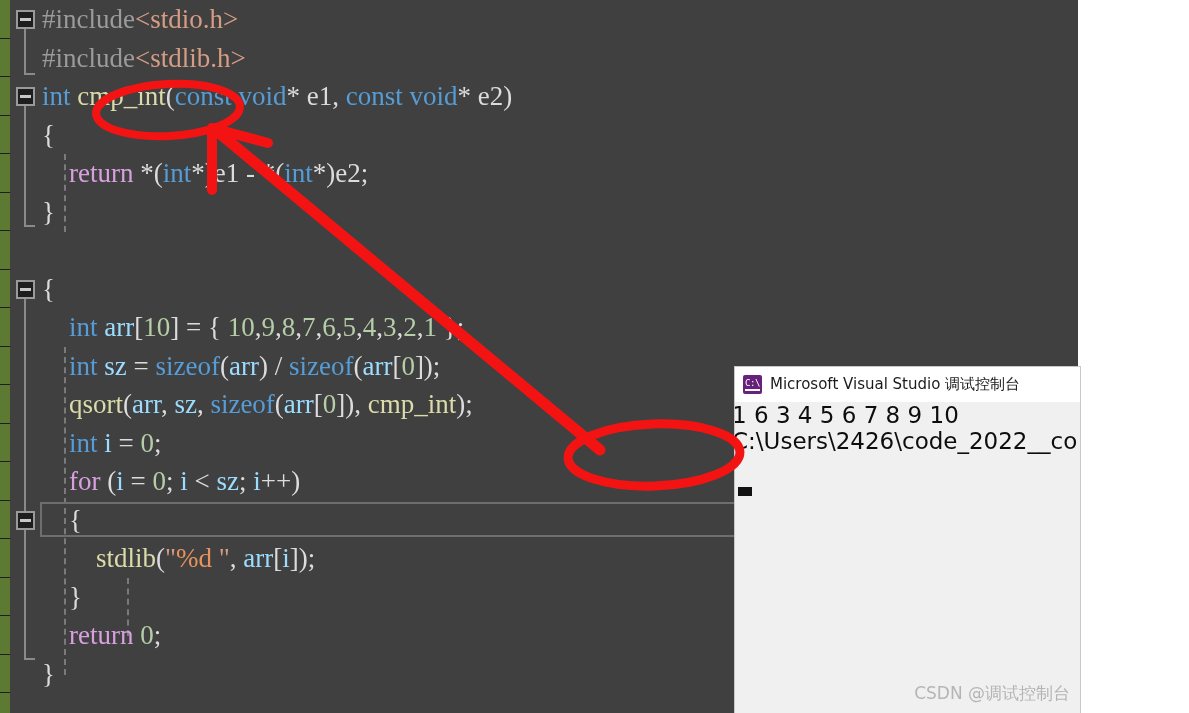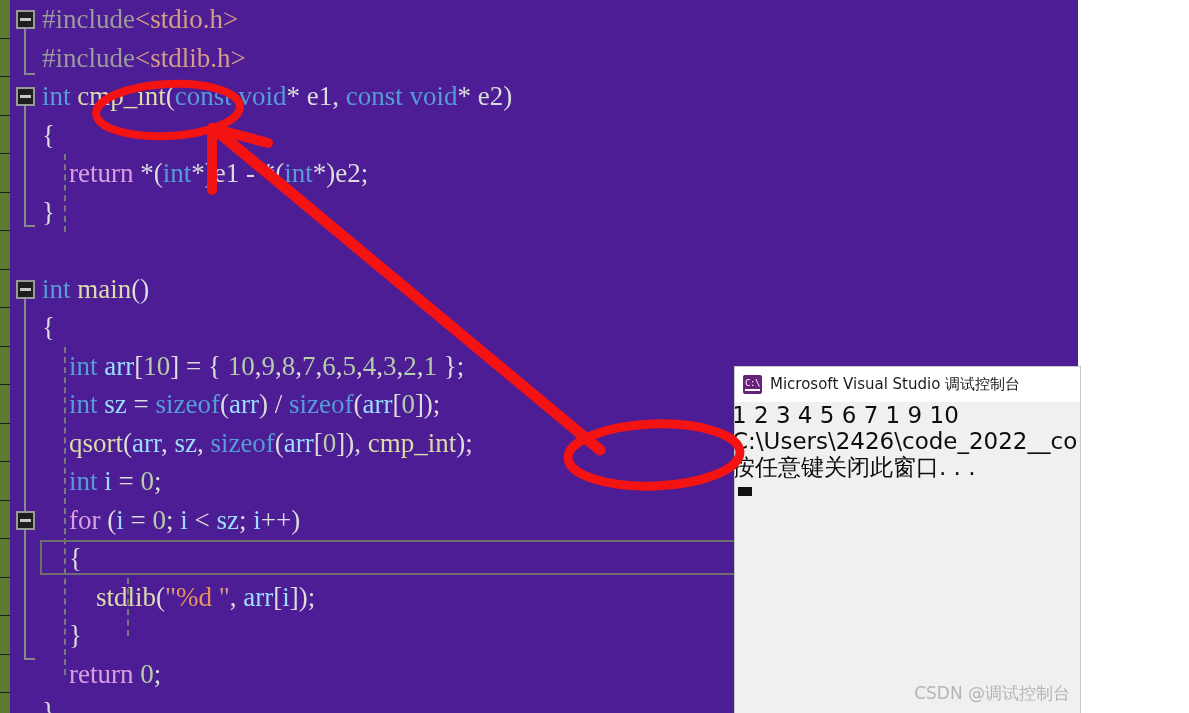--- a/index.html
+++ b/index.html
@@ -14,21 +14,21 @@
     overflow: hidden;
     font-family: "Liberation Serif", "DejaVu Serif", serif;
   }
 
   
   #editor {
     position: absolute;
     left: 0; top: 0;
     width: 1078px;
     height: 713px;
-    background: #4c1d95;
+    background: #404040;
     overflow: hidden;
   }
 
   
   .changebar-col {
     position: absolute;
     left: 0; top: 0;
     width: 10px;
     height: 713px;
   }
@@ -289,21 +289,20 @@
     <div class="line"><span class="kw">int </span><span class="fn">cmp_int</span><span class="punc">(</span><span class="kw">const </span><span class="kw">void</span><span class="punc">* </span><span class="plain">e1</span><span class="punc">, </span><span class="kw">const </span><span class="kw">void</span><span class="punc">* </span><span class="plain">e2</span><span class="punc">)</span></div>
 
     <div class="line"><span class="punc">{</span></div>
 
     <div class="line"><span class="ctl">    return </span><span class="punc">*(</span><span class="kw">int</span><span class="punc">*)</span><span class="plain">e1</span><span class="punc"> - </span><span class="punc">*(</span><span class="kw">int</span><span class="punc">*)</span><span class="plain">e2</span><span class="punc">;</span></div>
 
     <div class="line"><span class="punc">}</span></div>
 
     <div class="line"></div>
 
-    <div class="line"><span class="kw">int </span><span class="fn">main</span><span class="punc">()</span></div>
 
     <div class="line"><span class="punc">{</span></div>
 
     <div class="line"><span class="kw">    int </span><span class="id">arr</span><span class="punc">[</span><span class="num">10</span><span class="punc">] = { </span><span class="num">10</span><span class="punc">,</span><span class="num">9</span><span class="punc">,</span><span class="num">8</span><span class="punc">,</span><span class="num">7</span><span class="punc">,</span><span class="num">6</span><span class="punc">,</span><span class="num">5</span><span class="punc">,</span><span class="num">4</span><span class="punc">,</span><span class="num">3</span><span class="punc">,</span><span class="num">2</span><span class="punc">,</span><span class="num">1</span><span class="punc"> };</span></div>
 
     <div class="line"><span class="kw">    int </span><span class="id">sz</span><span class="punc"> = </span><span class="kw">sizeof</span><span class="punc">(</span><span class="id">arr</span><span class="punc">) / </span><span class="kw">sizeof</span><span class="punc">(</span><span class="id">arr</span><span class="punc">[</span><span class="num">0</span><span class="punc">]);</span></div>
 
     <div class="line"><span class="fn">    qsort</span><span class="punc">(</span><span class="id">arr</span><span class="punc">, </span><span class="id">sz</span><span class="punc">, </span><span class="kw">sizeof</span><span class="punc">(</span><span class="id">arr</span><span class="punc">[</span><span class="num">0</span><span class="punc">]), </span><span class="fn">cmp_int</span><span class="punc">);</span></div>
 
     <div class="line"><span class="kw">    int </span><span class="id">i</span><span class="punc"> = </span><span class="num">0</span><span class="punc">;</span></div>
@@ -325,23 +324,22 @@
 
 <div id="console">
   <div class="titlebar">
     <span class="title-icon">
       <span class="glyph">C:\</span>
       <span class="bar"></span>
     </span>
     <span class="title-text">Microsoft Visual Studio 调试控制台</span>
   </div>
   <div class="screen">
-    <div class="cline">1 2 3 4 5 6 7 1 9 10</div>
+    <div class="cline">1 6 3 4 5 6 7 8 9 10</div>
     <div class="cline">C:\Users\2426\code_2022__co</div>
-    <div class="cline">按任意键关闭此窗口. . .</div>
     <div class="cursor"></div>
     <div class="watermark">CSDN @调试控制台</div>
   </div>
 </div>
 
 <svg id="annots" viewBox="0 0 1189 713" width="1189" height="713" xmlns="http://www.w3.org/2000/svg">
 
   <path d="M 600,450 L 218,132" stroke="#f41313" stroke-width="11" fill="none" stroke-linecap="round"></path>
 
   <path d="M 212,128 L 212,190" stroke="#f41313" stroke-width="10" fill="none" stroke-linecap="round"></path>

